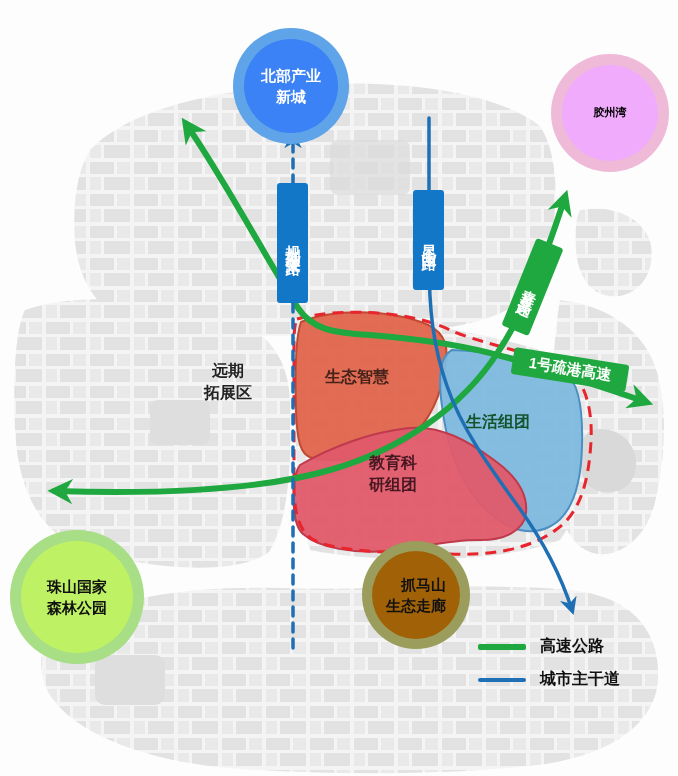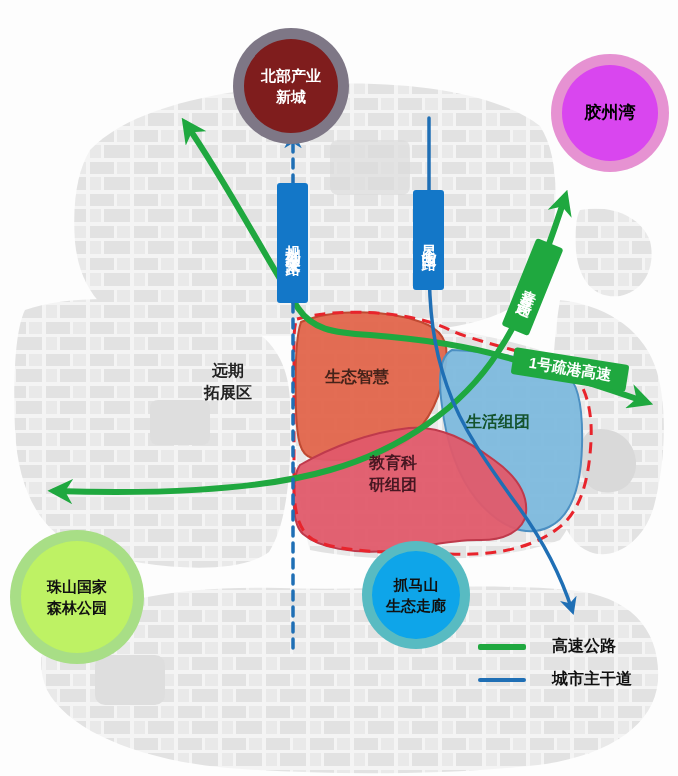--- a/index.html
+++ b/index.html
@@ -27,36 +27,36 @@
     border-radius: 50%;
     display: flex;
     align-items: center;
     justify-content: center;
     text-align: center;
     font-weight: 700;
     line-height: 1.4;
     white-space: pre-line;
   }
   .node-blue {
-    background: #7f1d1d;
+    background: #3b82f6;
     border: 11px solid rgba(125,193,221,0.55);
     color: #ffffff;
     font-size: 15px;
   }
   .node-green {
     background: #bef264;
     border: 11px solid rgba(150,205,162,0.55);
     color: #111111;
     font-size: 15px;
   }
   .node-pink {
-    background: #d946ef;
+    background: #f0abfc;
     border: 11px solid rgba(238,196,190,0.6);
     color: #000000;
-    font-size: 17px;
+    font-size: 11px;
     font-weight: 800;
   }
   
   .roadlabel {
     position: absolute;
     box-sizing: border-box;
     display: flex;
     align-items: center;
     justify-content: center;
     color: #ffffff;
@@ -89,21 +89,21 @@
     position: absolute;
     left: 478px;
     top: 636px;
     display: flex;
     flex-direction: column;
     gap: 12px;
   }
   .legend-row {
     display: flex;
     align-items: center;
-    gap: 26px;
+    gap: 14px;
   }
   .legend .swatch {
     display: inline-block;
     width: 48px;
     border-radius: 2px;
   }
   .legend .swatch.green { height: 6px; background: #1fa83f; }
   .legend .swatch.blue { height: 4px; background: #1f6fb5; }
   .legend-label {
     font-size: 16px;
@@ -169,21 +169,21 @@
 
   <div class="node node-pink" style="left:551px; top:54px; width:118px; height:118px;">
     <span>胶州湾</span>
   </div>
 
   <div class="node node-green" style="left:10px; top:530px; width:134px; height:134px;">
     <span>珠山国家
 森林公园</span>
   </div>
 
-  <div class="node node-green" style="left:362px; top:541px; width:108px; height:108px; border-width:10px; background:#0ea5e9;">
+  <div class="node node-green" style="left:362px; top:541px; width:108px; height:108px; border-width:10px; background:#a16207;text-align:right;">
     <span>抓马山
 生态走廊</span>
   </div>
 
 
   <div class="roadlabel vert blue" style="left:277px; top:183px; width:31px; height:120px;">规划珠宋路</div>
 
   <div class="roadlabel vert blue" style="left:413px; top:190px; width:31px; height:100px;">昆仑山路</div>
 
   <div class="roadlabel vert green" style="left:518px; top:240px; width:29px; height:94px; transform:rotate(22deg);">青兰高速</div>

